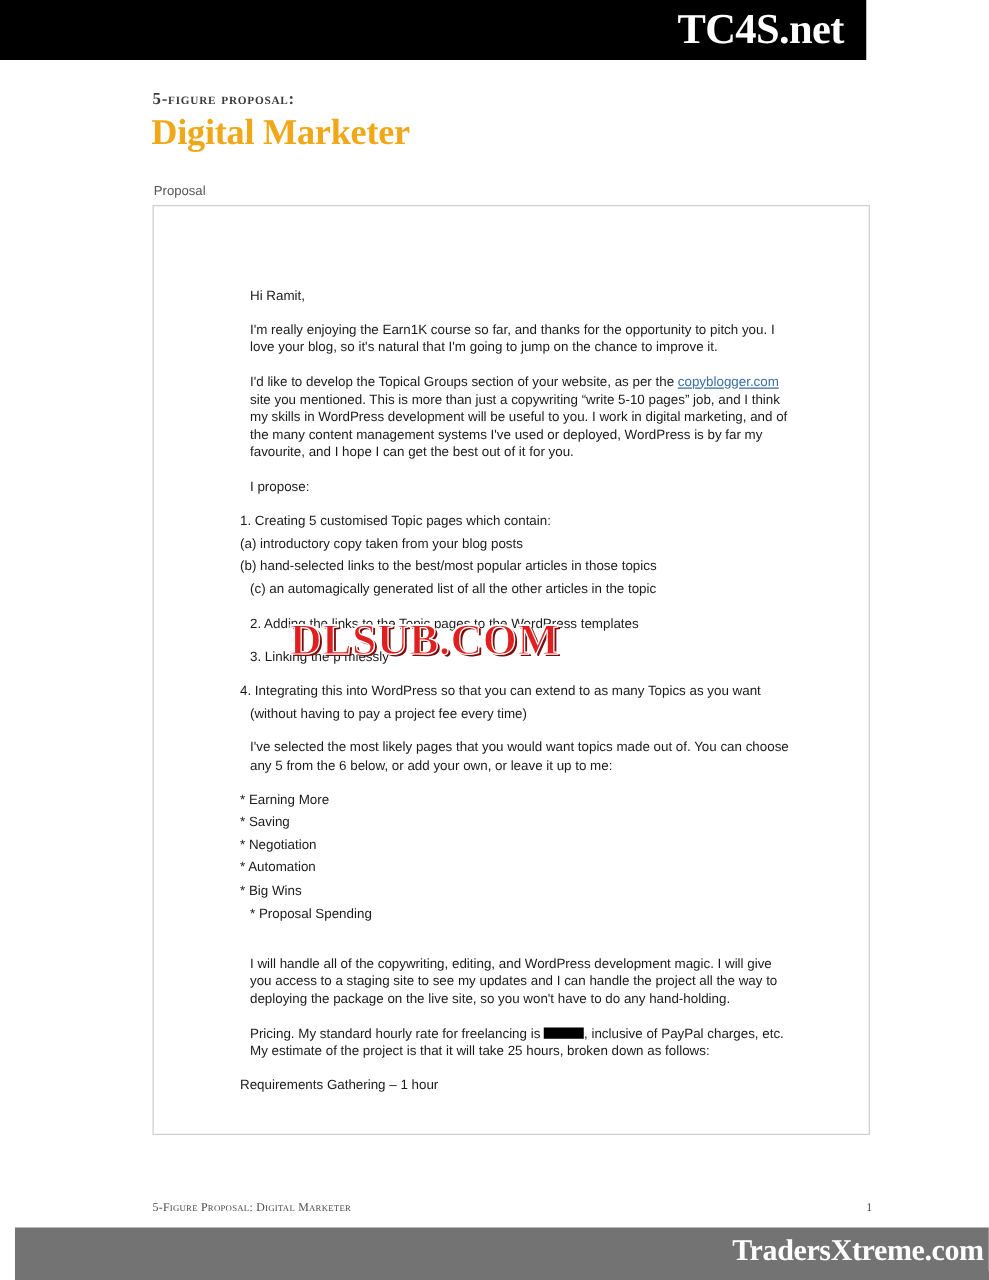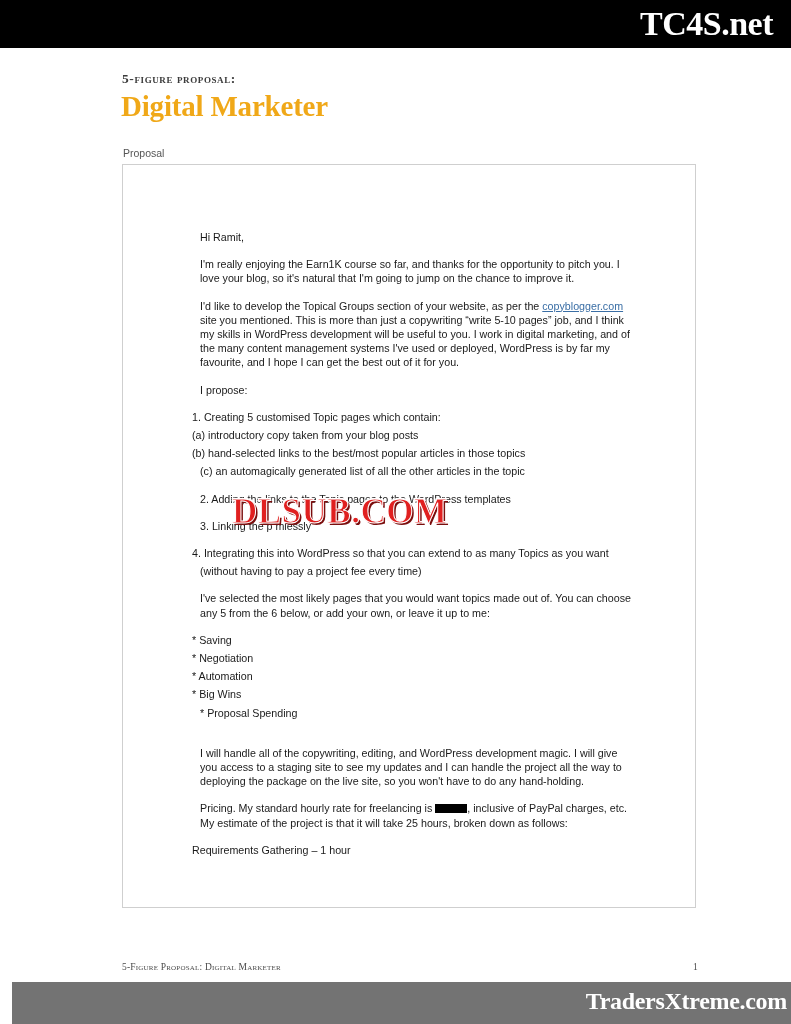--- a/index.html
+++ b/index.html
@@ -12,21 +12,21 @@
     height: 1024px;
     position: relative;
     font-family: "Liberation Sans", sans-serif;
     overflow: hidden;
   }
 
   
   .topbar {
     position: absolute;
     top: 0; left: 0;
-    width: 791px;
+    width: 693px;
     height: 48px;
     background: #000000;
   }
   .topbar-text {
     position: absolute;
     right: 18px;
     top: 2px;
     color: #ffffff;
     font-family: "Liberation Serif", serif;
     font-weight: bold;
@@ -199,20 +199,21 @@
 
   <p>2. Adding the links to the Topic pages to the WordPress templates</p>
 
   <p>3. Linking the p                                            mlessly</p>
 
   <p class="tight">4. Integrating this into WordPress so that you can extend to as many Topics as you want</p>
   <p>(without having to pay a project fee every time)</p>
 
   <p>I've selected the most likely pages that you would want topics made out of. You can choose any 5 from the 6 below, or add your own, or leave it up to me:</p>
 
+  <p class="tight">* Earning More</p>
   <p class="tight">* Saving</p>
   <p class="tight">* Negotiation</p>
   <p class="tight">* Automation</p>
   <p class="tight">* Big Wins</p>
   <p>* Proposal Spending</p>
 
   <div class="gap"></div>
 
   <p>I will handle all of the copywriting, editing, and WordPress development magic. I will give you access to a staging site to see my updates and I can handle the project all the way to deploying the package on the live site, so you won't have to do any hand-holding.</p>
 

